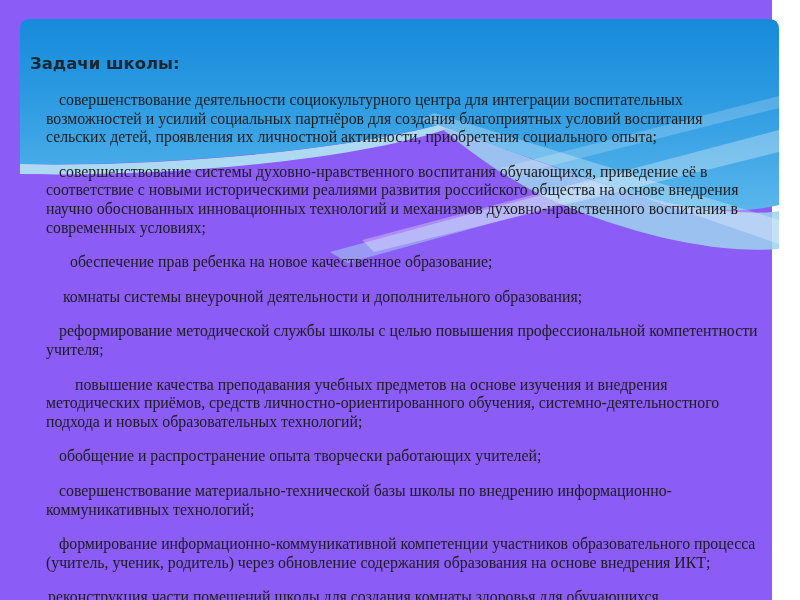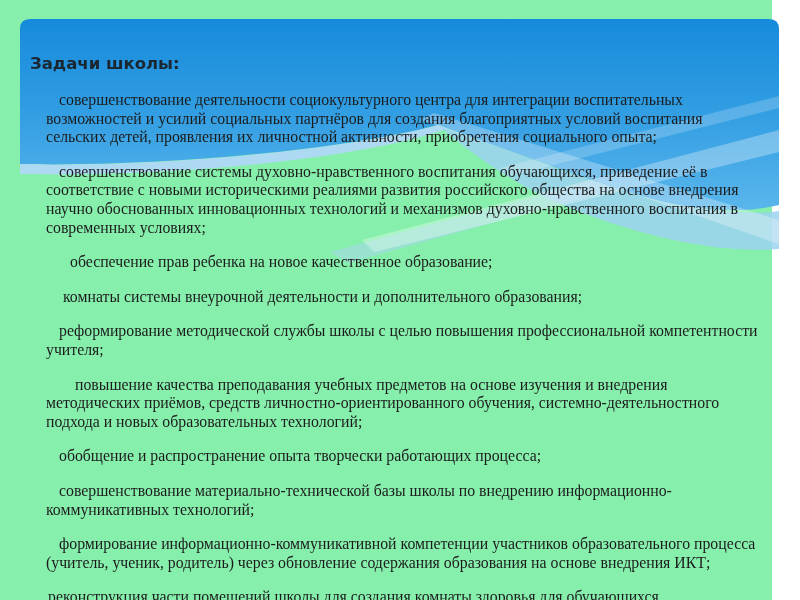--- a/index.html
+++ b/index.html
@@ -4,21 +4,21 @@
 <style>
   html, body { margin: 0; padding: 0; }
   body {
     width: 800px; height: 600px;
     background: #ffffff;
     overflow: hidden;
   }
   .slide {
     position: relative;
     width: 772px; height: 600px;
-    background: #86efac;
+    background: #8b5cf6;
     font-family: "Liberation Serif", serif;
   }
   svg.decor {
     position: absolute;
     left: 0; top: 0;
     width: 800px; height: 600px;
     pointer-events: none;
   }
   .text-block {
     position: absolute;
@@ -79,19 +79,19 @@
   </svg>
 
   <div class="text-block">
     <h1 class="title">Задачи школы:</h1>
     <p class="i1">совершенствование деятельности социокультурного центра для интеграции воспитательных возможностей и усилий социальных партнёров для создания благоприятных условий воспитания сельских детей, проявления их личностной активности, приобретения социального опыта;</p>
     <p class="i1">совершенствование системы  духовно-нравственного воспитания  обучающихся, приведение её в соответствие с новыми историческими реалиями развития российского общества  на основе внедрения научно обоснованных инновационных технологий и механизмов духовно-нравственного воспитания   в современных условиях;</p>
     <p class="i3">обеспечение прав ребенка на новое качественное  образование;</p>
     <p class="i2">комнаты системы внеурочной деятельности и дополнительного образования;</p>
     <p class="i1">реформирование методической службы школы с целью повышения профессиональной компетентности учителя;</p>
     <p class="i4">повышение качества преподавания учебных предметов на основе изучения и внедрения методических приёмов, средств  личностно-ориентированного обучения, системно-деятельностного подхода и новых образовательных технологий;</p>
-    <p class="i1">обобщение и распространение опыта творчески работающих процесса;</p>
+    <p class="i1">обобщение и распространение опыта творчески работающих учителей;</p>
     <p class="i1">совершенствование материально-технической базы школы по внедрению информационно-коммуникативных технологий;</p>
     <p class="i1">формирование информационно-коммуникативной компетенции участников образовательного процесса (учитель, ученик, родитель) через обновление содержания образования на основе внедрения ИКТ;</p>
     <p class="i0">реконструкция части помещений школы для создания комнаты здоровья  для обучающихся</p>
   </div>
 
 </div>
 
 </body></html>

